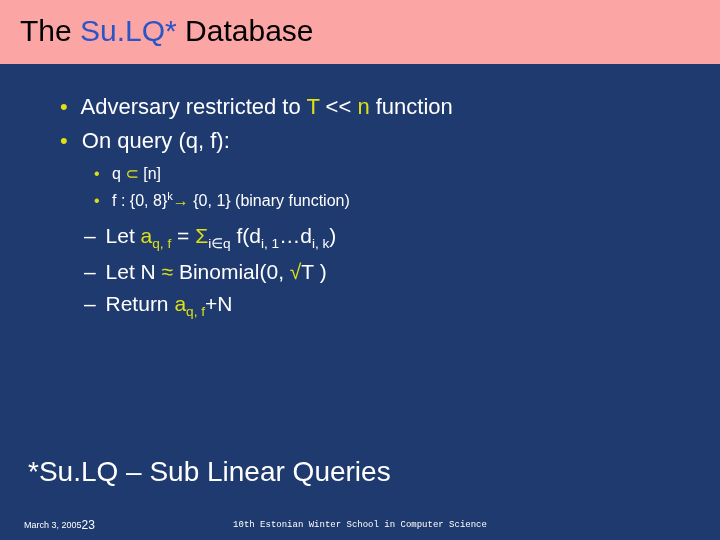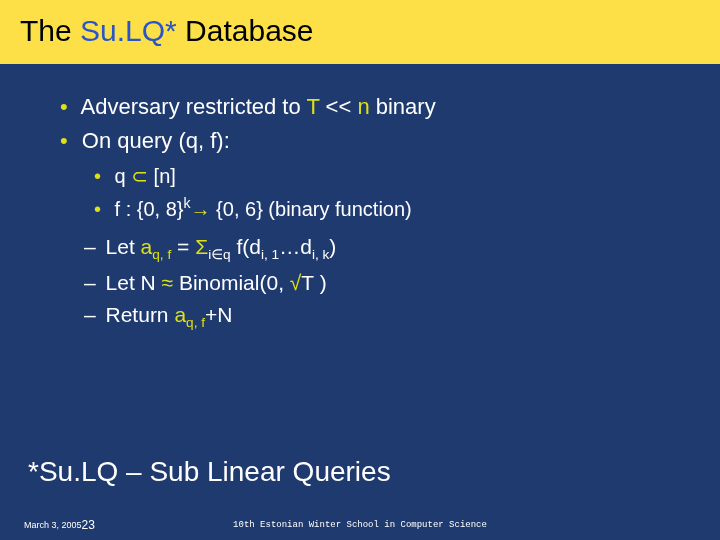--- a/index.html
+++ b/index.html
@@ -4,35 +4,35 @@
 <style>
   * { margin: 0; padding: 0; box-sizing: border-box; }
   html, body { width: 720px; height: 540px; overflow: hidden; }
   body {
     background: #1f3a6e;
     font-family: Arial, Helvetica, sans-serif;
     color: #ffffff;
     position: relative;
   }
   .title-bar {
-    background: #fde047;
+    background: #fca5a5;
     color: #000000;
     padding: 14px 20px 16px 20px;
     font-size: 30px;
   }
   .title-bar .accent { color: #2a55c8; }
   .content {
     padding: 28px 40px 0 60px;
     font-size: 22px;
     line-height: 1.35;
   }
   .lvl1 { margin-bottom: 4px; }
   .lvl1 .bullet { color: #dce016; margin-right: 8px; }
   .lvl1 .yellow { color: #dce016; }
-  .lvl2-group { margin: 8px 0 10px 34px; font-size: 20px; }
+  .lvl2-group { margin: 8px 0 10px 34px; font-size: 16px; }
   .lvl2 { margin-bottom: 4px; }
   .lvl2 .bullet { color: #dce016; margin-right: 8px; }
   .lvl3-group { margin: 6px 0 0 24px; font-size: 21px; }
   .lvl3 { margin-bottom: 4px; }
   .lvl3 .dash { margin-right: 4px; }
   .yellow { color: #dce016; }
   sub { font-size: 0.65em; vertical-align: sub; }
   sup { font-size: 0.7em; vertical-align: super; }
   .footnote {
     position: absolute;
@@ -60,36 +60,36 @@
 <body>
 
 <div class="title-bar">
   <span>The </span><span class="accent">Su.LQ*</span><span> Database</span>
 </div>
 
 <div class="content">
 
   <div class="lvl1">
     <span class="bullet">•</span>
-    <span>Adversary restricted to </span><span class="yellow">T</span><span> &lt;&lt; </span><span class="yellow">n</span><span> binary</span>
+    <span>Adversary restricted to </span><span class="yellow">T</span><span> &lt;&lt; </span><span class="yellow">n</span><span> function</span>
   </div>
 
   <div class="lvl1">
     <span class="bullet">•</span>
     <span>On query (q, f):</span>
   </div>
 
   <div class="lvl2-group">
     <div class="lvl2">
       <span class="bullet">•</span>
       <span>q </span><span class="yellow">⊂</span><span> [n]</span>
     </div>
     <div class="lvl2">
       <span class="bullet">•</span>
-      <span>f : {0, 8}</span><sup>k</sup><span class="yellow">→</span><span> {0, 6}  (binary function)</span>
+      <span>f : {0, 8}</span><sup>k</sup><span class="yellow">→</span><span> {0, 1}  (binary function)</span>
     </div>
   </div>
 
   <div class="lvl3-group">
     <div class="lvl3">
       <span class="dash">–</span><span> Let </span><span class="yellow">a</span><sub class="yellow">q, f</sub><span> = </span><span class="yellow">Σ</span><sub>i∈q</sub><span> f(d</span><sub>i, 1</sub><span>…d</span><sub>i, k</sub><span>)</span>
     </div>
     <div class="lvl3">
       <span class="dash">–</span><span> Let N </span><span class="yellow">≈</span><span> Binomial(0, </span><span class="yellow">√</span><span>T</span><span> )</span>
     </div>

